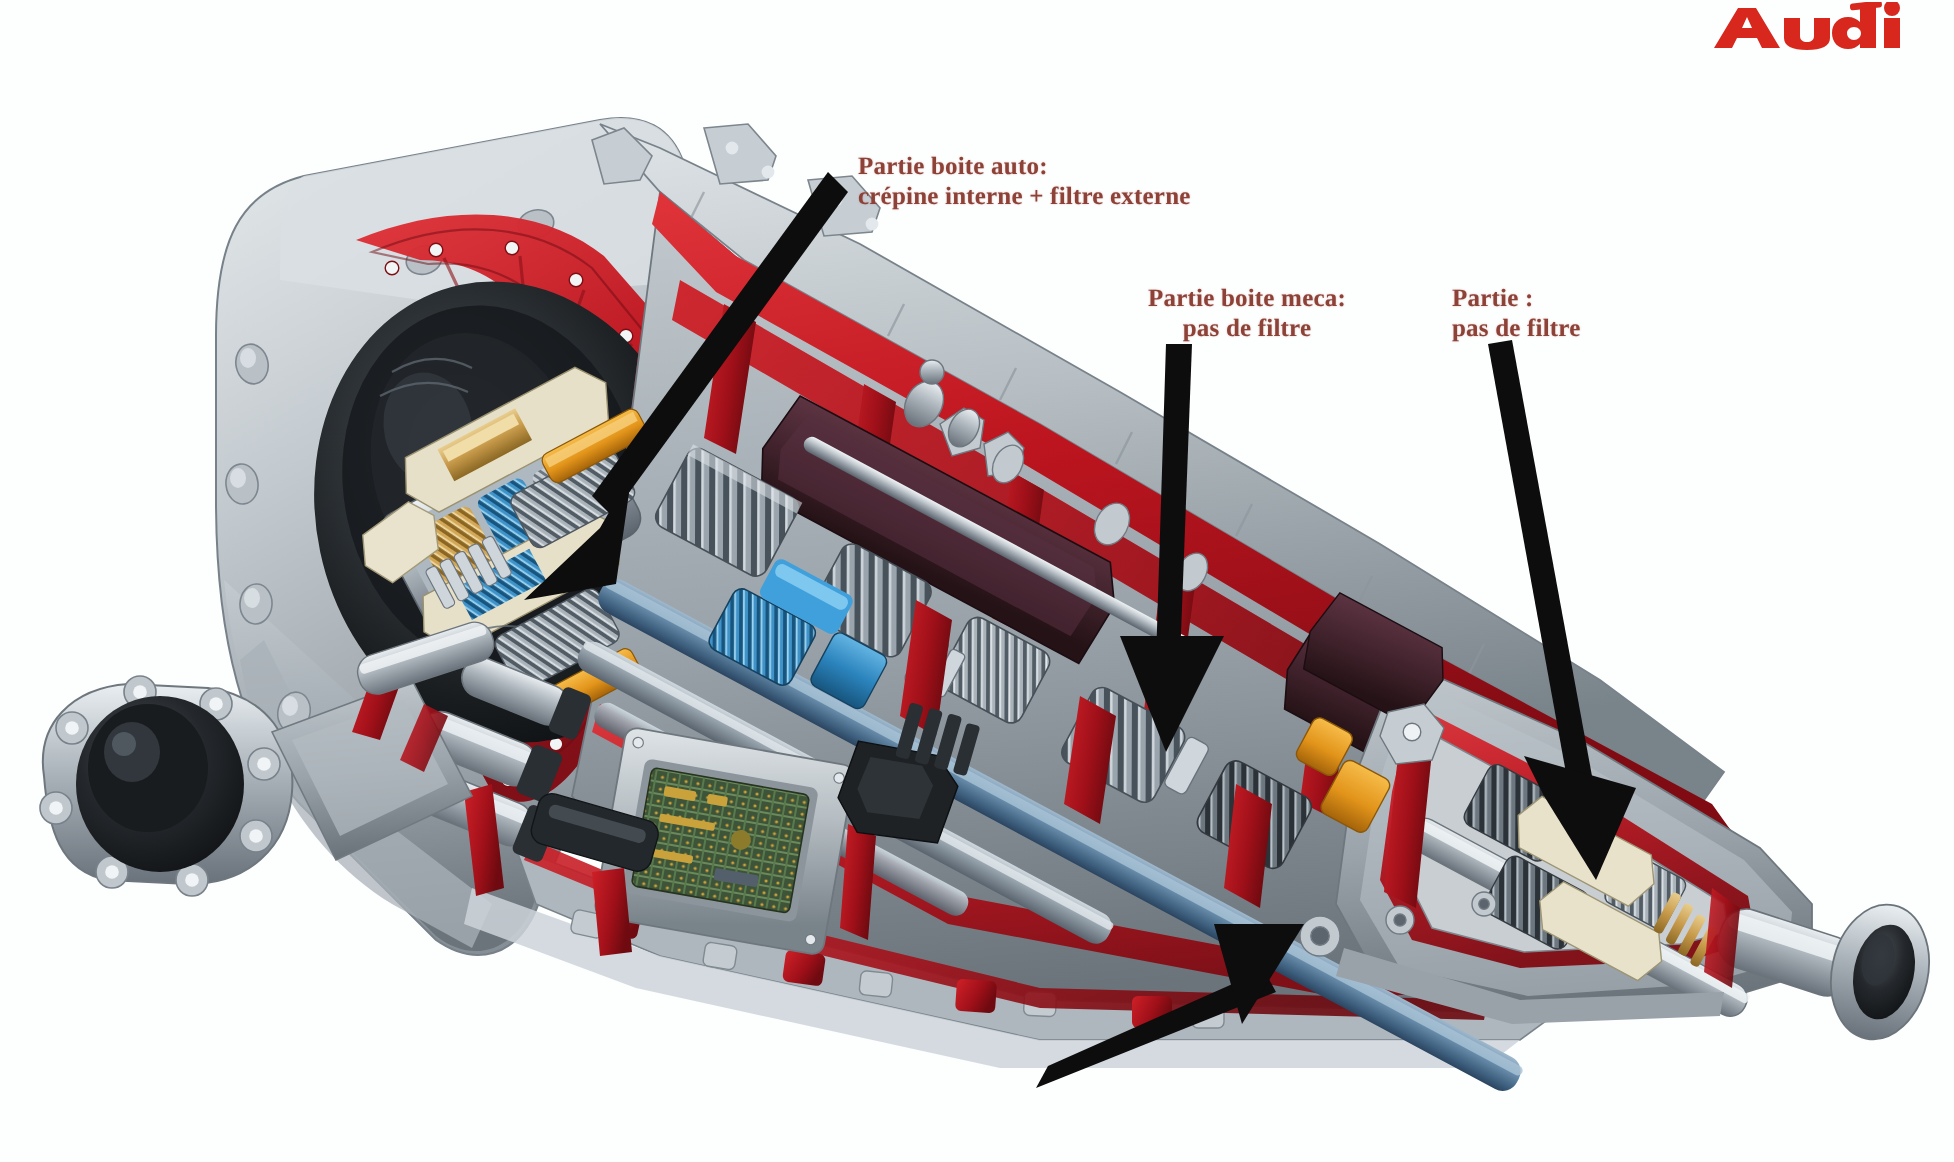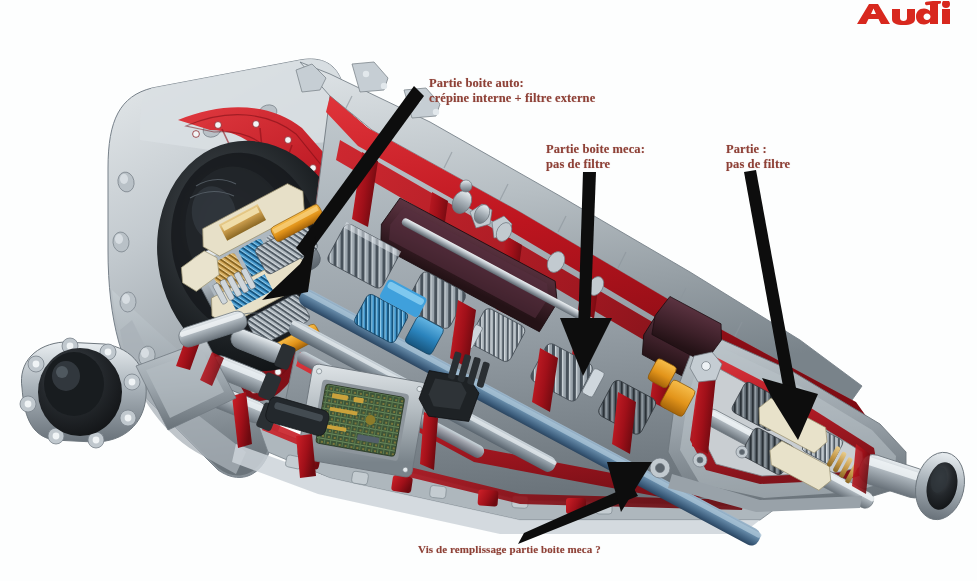--- a/index.html
+++ b/index.html
@@ -15,23 +15,23 @@
     position:absolute;
     color:#8e4137;
     font-family:"Liberation Serif", serif;
     font-weight:bold;
     font-size:12.5px;
     line-height:15px;
     letter-spacing:.1px;
     white-space:nowrap;
     text-shadow:0 0 1px rgba(142,65,55,.35);
   }
-  .anno .l2{display:block;}
+  .anno .l2{display:block;text-align:center;}
   #lbl-auto{left:429px;top:76px;}
-  #lbl-meca{left:546px;top:142px;}
+  #lbl-meca{left:574px;top:142px;}
   #lbl-torsen{left:726px;top:142px;}
   #lbl-vis{left:418px;top:542px;font-size:11px;}
   #audi-logo{
     position:absolute;left:856px;top:1px;width:106px;height:27px;
   }
   .arrowlayer{position:absolute;left:0;top:0;width:977px;height:581px;pointer-events:none;}
 </style>
 </head>
 <body>
 
@@ -695,23 +695,20 @@
   <div class="anno" id="lbl-meca">
     <span>Partie boite meca:</span>
     <span class="l2">pas de filtre</span>
   </div>
 
   <div class="anno" id="lbl-torsen">
     <span>Partie :</span>
     <span class="l2">pas de filtre</span>
   </div>
 
-  <div class="anno" id="lbl-vis">
-    <span>Vis de remplissage partie boite meca ?</span>
-  </div>
 
   <svg id="audi-logo" viewBox="0 0 212 54" xmlns="http://www.w3.org/2000/svg">
     <g fill="#d8281e">
 
       <path d="M2,46 L26,6 L44,6 L68,46 L50,46 L45,36 L25,36 L20,46 Z
                M30,26 L40,26 L35,15 Z"></path>
 
       <path d="M72,16 L88,16 L88,34 C88,38 91,40 95,40 C99,40 102,38 102,34
                L102,16 L118,16 L118,36 C118,44 110,48 95,48 C80,48 72,44 72,36 Z"></path>
 

